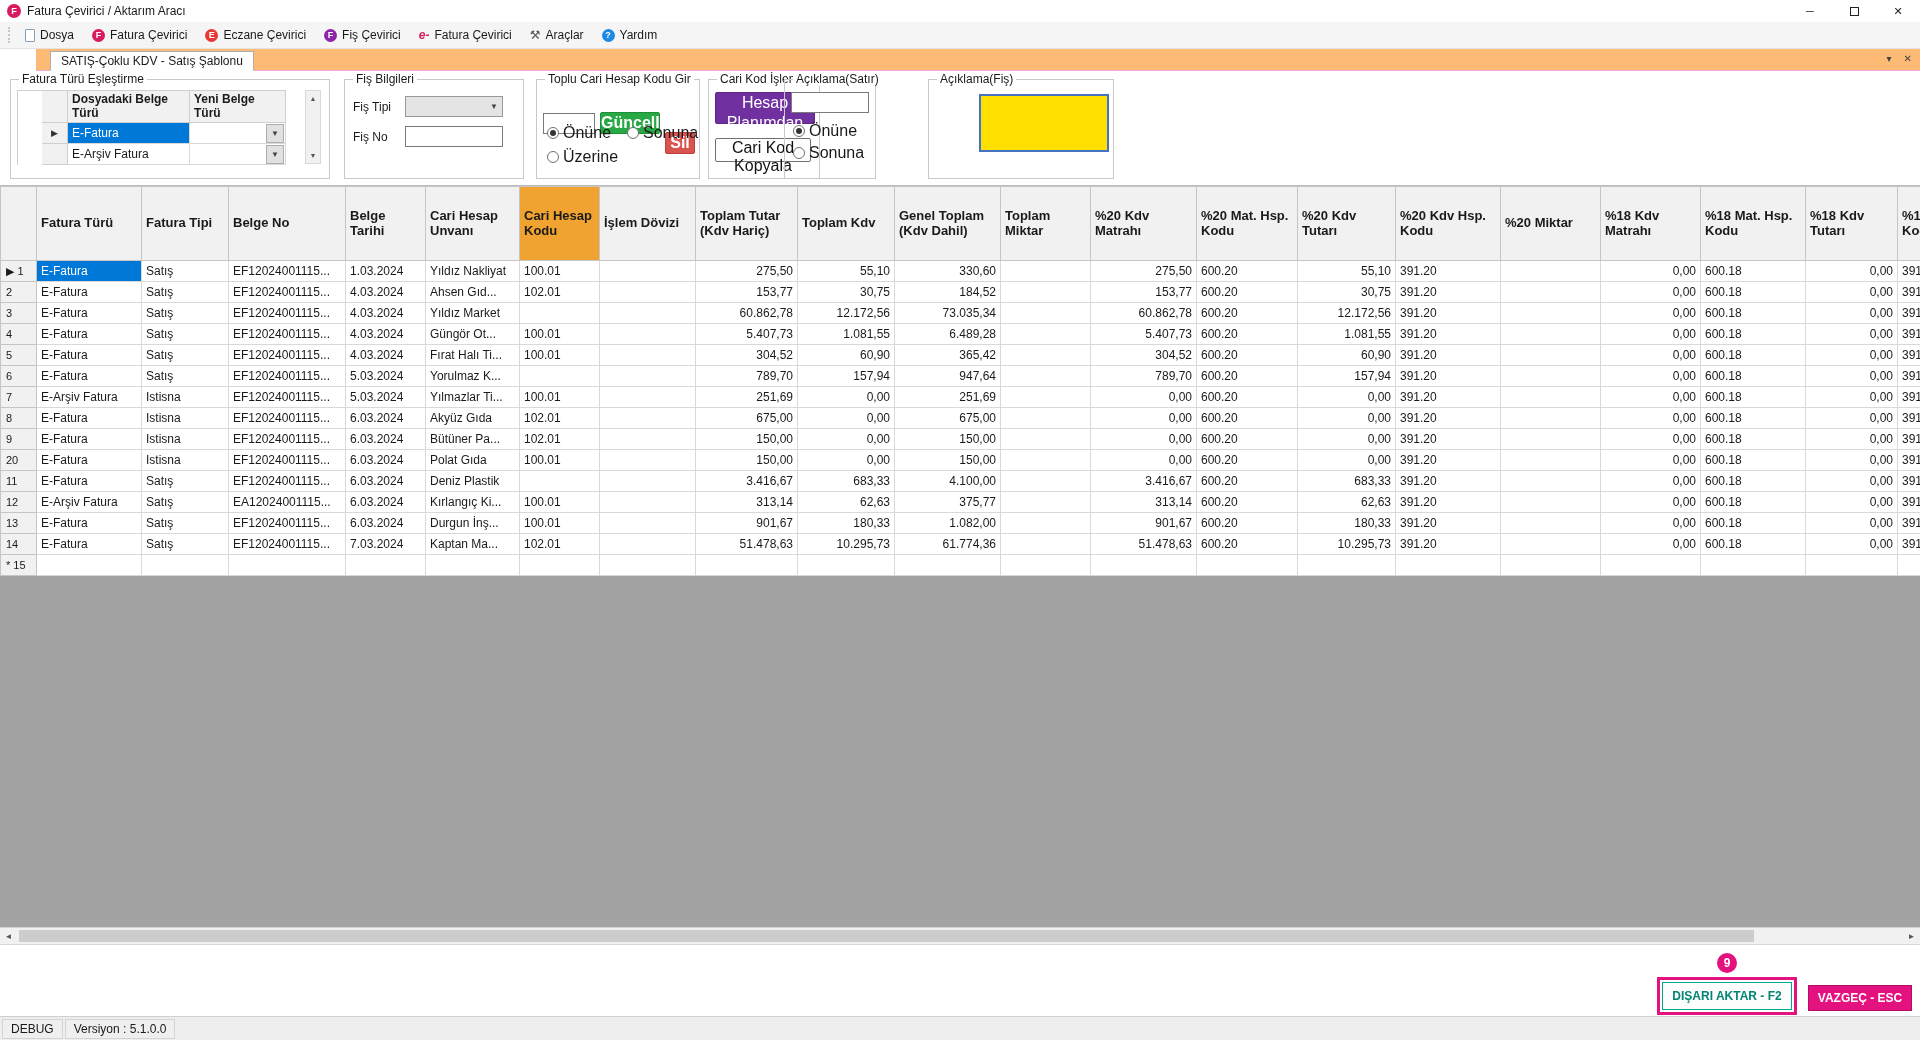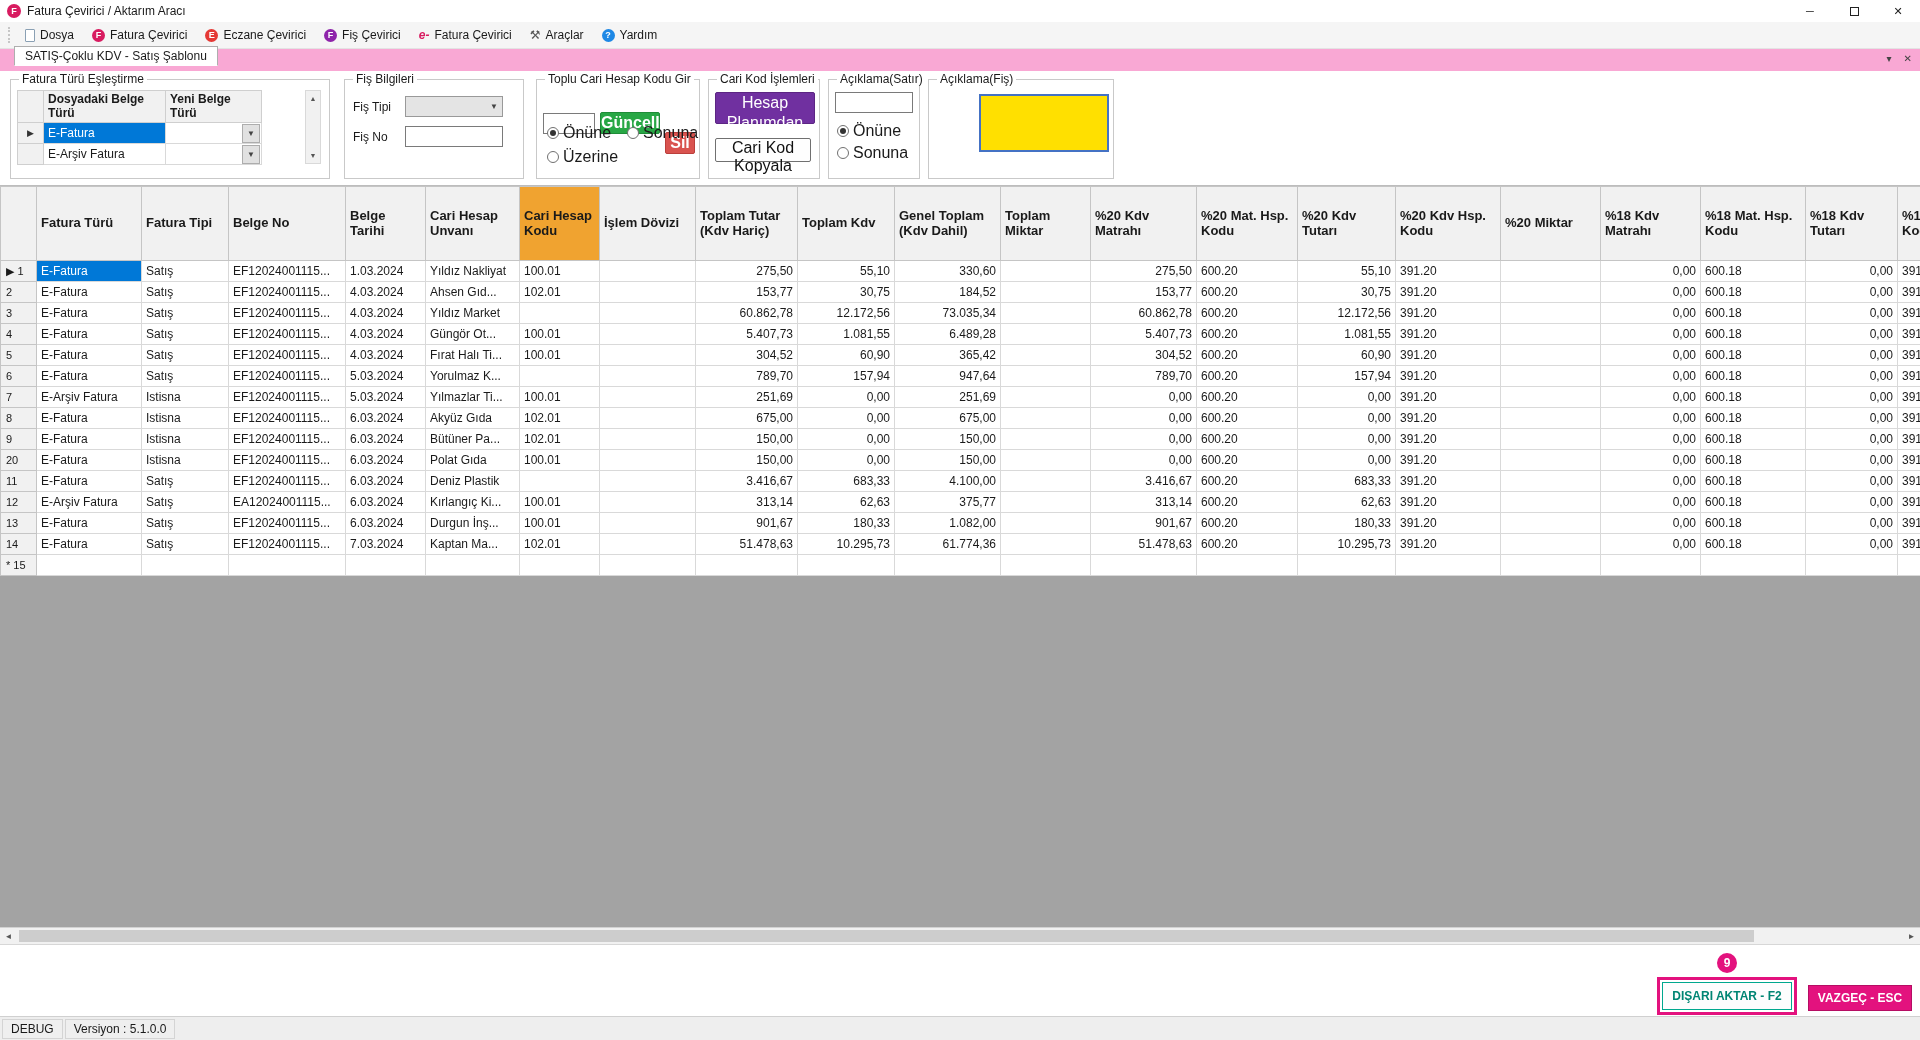--- a/index.html
+++ b/index.html
@@ -19,33 +19,33 @@
   
   .menubar { height:27px; background:#f5f5f5; border-bottom:1px solid #e3e3e3; display:flex; align-items:center; padding-left:4px; }
   .grip { width:4px; height:16px; border-left:2px dotted #c6c6c6; margin:0 4px; }
   .menu-item { display:flex; align-items:center; gap:5px; padding:0 9px; height:100%; font-size:12px; white-space:nowrap; cursor:default; }
   .micon.circ { width:13px; height:13px; border-radius:50%; color:#fff; font-size:9px; font-weight:bold;
     display:inline-flex; align-items:center; justify-content:center; flex:none; }
   .micon.txt { font-weight:bold; font-size:12px; font-style:italic; }
   .micon.doc { width:10px; height:13px; border:1px solid #8aa0b4; background:#fff; border-radius:1px; display:inline-block; }
 
   
-  .tabstrip { height:22px; background:#f9a8d4; border-bottom:6px solid #f9a8d4; display:flex; align-items:flex-end; padding-left:14px; position:relative; }
+  .tabstrip { height:22px; background:#fdba74; border-bottom:1px solid #f9a8d4; display:flex; align-items:flex-end; padding-left:14px; position:relative;margin-left:36px; }
   .tab { height:20px; background:#fff; border:1px solid #aeaeae; border-bottom:1px solid #fff; margin-bottom:-1px;
     padding:0 10px; font-size:12px; display:flex; align-items:center; white-space:nowrap; }
   .tab-controls { position:absolute; right:8px; top:4px; display:flex; gap:12px; font-size:10px; color:#444; }
 
   
   .toolpanel { height:114px; background:#fff; position:relative; font-size:12px; }
   .gbox { position:absolute; top:8px; height:100px; border:1px solid #c9c9c9; }
   .gtitle { position:absolute; top:-8px; left:8px; background:#fff; padding:0 3px; font-size:12px; white-space:nowrap; }
 
   
   .mini-grid { position:absolute; left:6px; top:10px; border-top:1px solid #cfcfcf; border-left:1px solid #cfcfcf; }
-  .mgr { display:flex; }
+  .mgr { display:flex;margin-left:24px; }
   .mg-rh { width:26px; background:#f1f1f1; border-right:1px solid #cfcfcf; border-bottom:1px solid #cfcfcf;
     display:flex; align-items:center; justify-content:center; font-size:9px; color:#333; }
   .mg-h { background:#f1f1f1; border-right:1px solid #cfcfcf; border-bottom:1px solid #cfcfcf; font-weight:bold;
     font-size:12px; height:32px; padding:1px 4px; line-height:1.2; }
   .mg-c1 { width:122px; } .mg-c2 { width:96px; }
   .mg-cell { background:#fff; border-right:1px solid #d9d9d9; border-bottom:1px solid #d9d9d9; height:21px;
     display:flex; align-items:center; padding:0 4px; }
   .mg-cell.sel { background:#0078d7; color:#fff; }
   .mg-combo { justify-content:flex-end; padding:0; }
   .cbtn { width:18px; height:19px; background:#e1e1e1; border:1px solid #adadad; font-size:8px; color:#444;
@@ -231,21 +231,21 @@
           </label>
       </div>
     </div>
 
     <div class="gbox" style="left:708px; width:112px;">
       <span class="gtitle">Cari Kod İşlemleri</span>
       <button class="btn btn-purple" style="position:absolute; left:6px; top:12px; width:100px; height:32px;">Hesap Planımdan Güncelle</button>
       <button class="btn btn-plain" style="position:absolute; left:6px; top:58px; width:96px; height:24px;text-align:center;">Cari Kod Kopyala</button>
     </div>
 
-    <div class="gbox" style="left:828px; width:92px;">
+    <div class="gbox" style="left:784px; width:92px;">
       <span class="gtitle">Açıklama(Satır)</span>
       <input class="textbox" style="position: absolute; left: 6px; top: 12px; width: 78px;" value="">
       <div class="frow" style="left:8px; top:42px;">
         <label class="radio">
             <span class="rdot checked"></span>
             <span>Önüne</span>
           </label>
       </div>
       <div class="frow" style="left:8px; top:64px;">
         <label class="radio">

